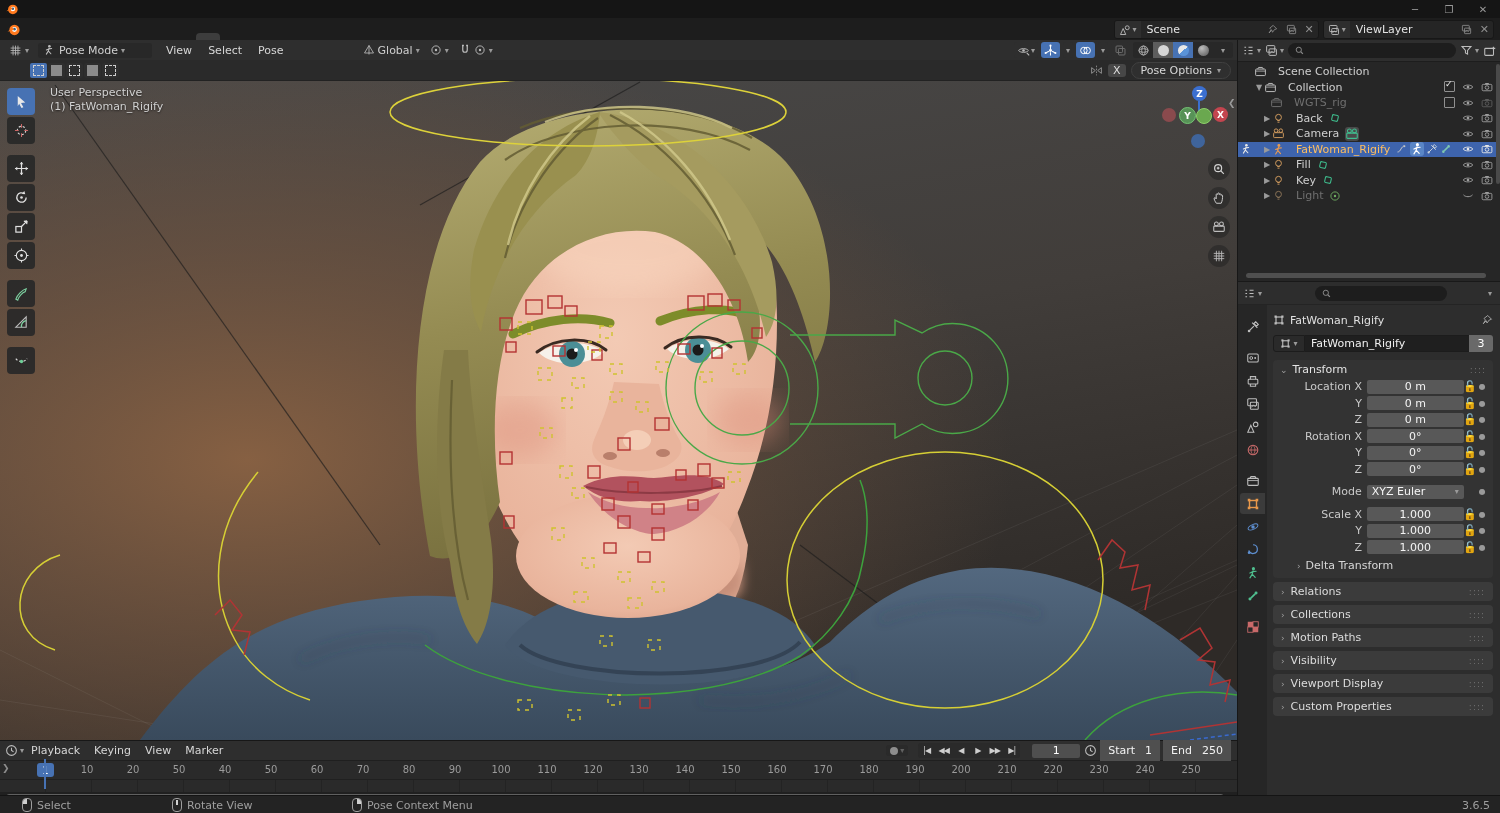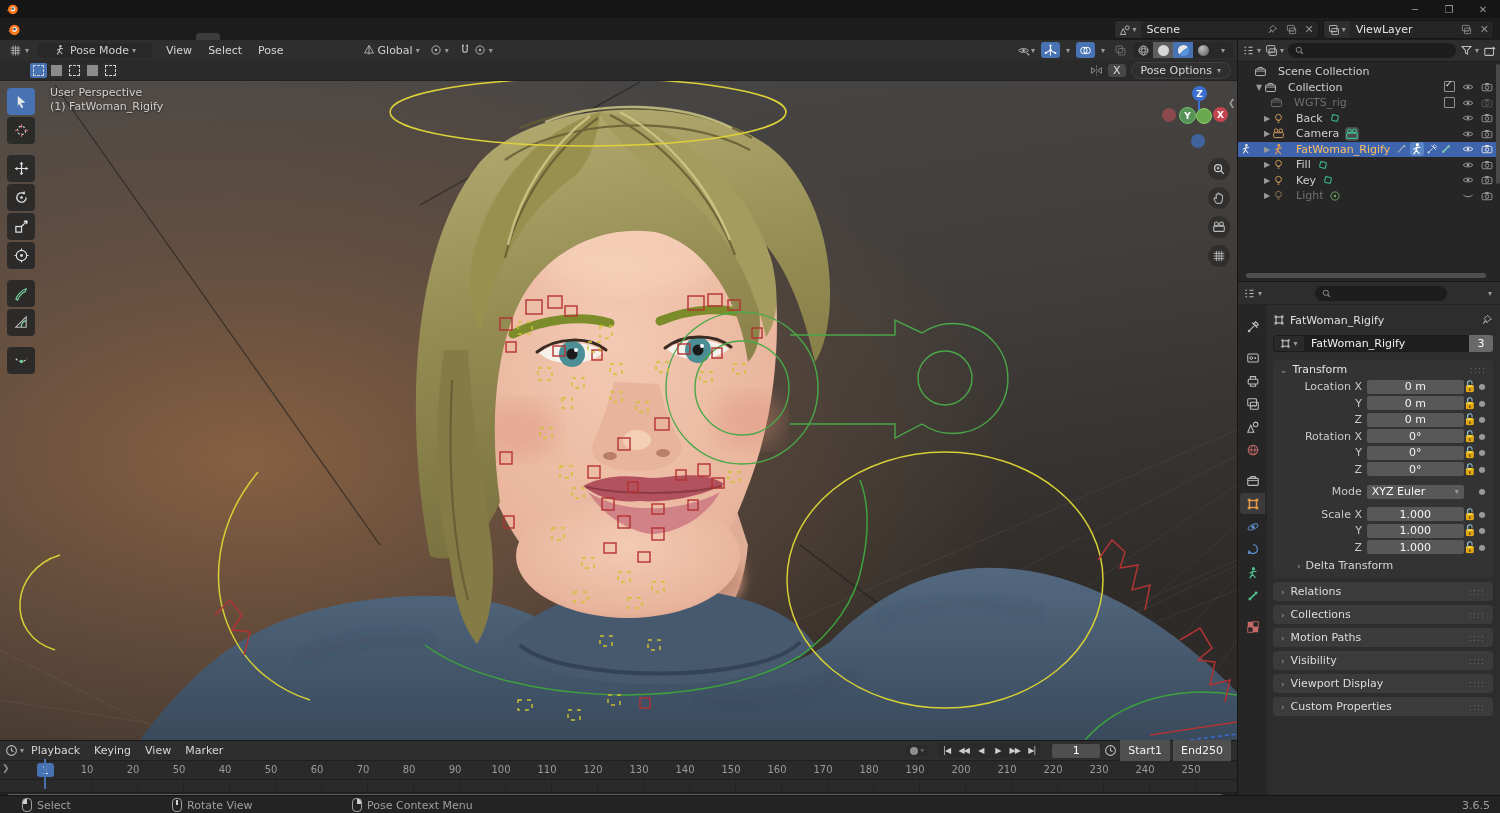--- a/index.html
+++ b/index.html
@@ -119,21 +119,21 @@
   .carr{color:#9f9f9f;font-size:9px;}
 
   
   #timeline{left:0;top:740px;width:1237px;height:55px;background:#262626;border-top:1px solid #171717;}
   #tl-header{height:19px;background:#2e2e2e;border-bottom:1px solid #1f1f1f;display:flex;align-items:center;}
   #tl-header .hmenu{padding:0 7px;}
   .playgrp{display:flex;background:#2a2a2a;border-radius:3px;margin-left:8px;}
   .playgrp .pb{width:17px;height:15px;display:flex;align-items:center;justify-content:center;color:#cfcfcf;font-size:8px;letter-spacing:-1px;}
   .recgrp{display:flex;align-items:center;margin-left:auto;gap:2px;}
   .framefield{width:48px;height:14px;background:#4f4f4f;border-radius:2px;color:#fff;display:flex;align-items:center;justify-content:center;margin-left:12px;}
-  .sepill{height:14px;background:#4f4f4f;border-radius:2px;color:#f2f2f2;display:flex;align-items:center;padding:16px 8px;margin-left:3px;}
+  .sepill{height:14px;background:#4f4f4f;border-radius:2px;color:#f2f2f2;display:flex;align-items:center;gap:10px;padding:16px 8px;margin-left:3px;}
   #tl-ruler{position:relative;height:18px;background:#2a2a2a;border-bottom:1px solid #202020;}
   .tick{position:absolute;top:3px;left:calc(87px + var(--i) * 46px);transform:translateX(-50%);color:#9b9b9b;font-size:10px;}
   #playhead{position:absolute;left:37px;top:2px;width:17px;height:14px;background:#4772b3;border-radius:3px;color:#fff;display:flex;align-items:center;justify-content:center;font-size:10px;}
   #playline{position:absolute;left:44px;top:18px;width:2px;height:30px;background:#4772b3;}
   #tl-channels{height:12px;background:#242424;background-image:repeating-linear-gradient(90deg,#2a2a2a 0 45px,#232323 45px 46px);}
   #tl-scroll{height:11px;position:relative;background:#202020;}
   #tl-scroll .bar{position:absolute;left:6px;top:2px;width:1218px;height:7px;background:#606060;border-radius:4px;}
   #tl-expander{position:absolute;left:2px;top:22px;color:#8d8d8d;font-size:9px;}
 
   
@@ -621,21 +621,21 @@
     </g>
   </svg>
 
   <div id="vp-header">
     <div class="hbtn" style="margin-left:4px">
       <svg width="13" height="13" class="ico">
           <use href="#sy-grid"></use>
         </svg>
         <span class="chev">▾</span>
     </div>
-    <div class="hbtn dark" style="margin-left:4px;width:104px;justify-content:center">
+    <div class="hbtn dark" style="margin-left:4px;width:104px;justify-content:flex-start">
       <span class="row" style="gap:4px">
           <svg width="12" height="12" class="ico">
             <use href="#sy-man"></use>
           </svg>
       <span>Pose Mode</span>
         </span>
         <span class="chev">▾</span>
     </div>
     <div class="row" style="margin-left:6px">
 

